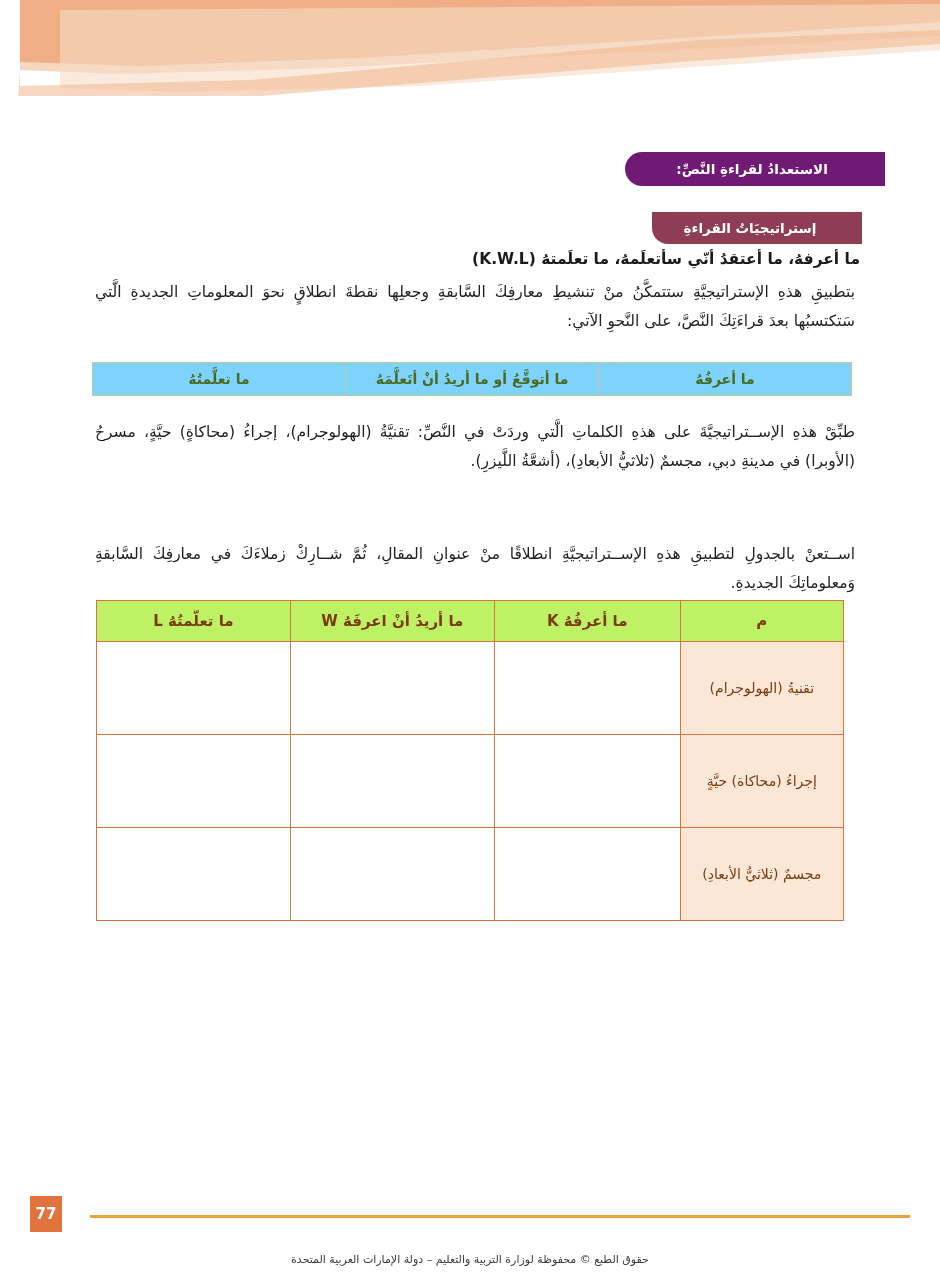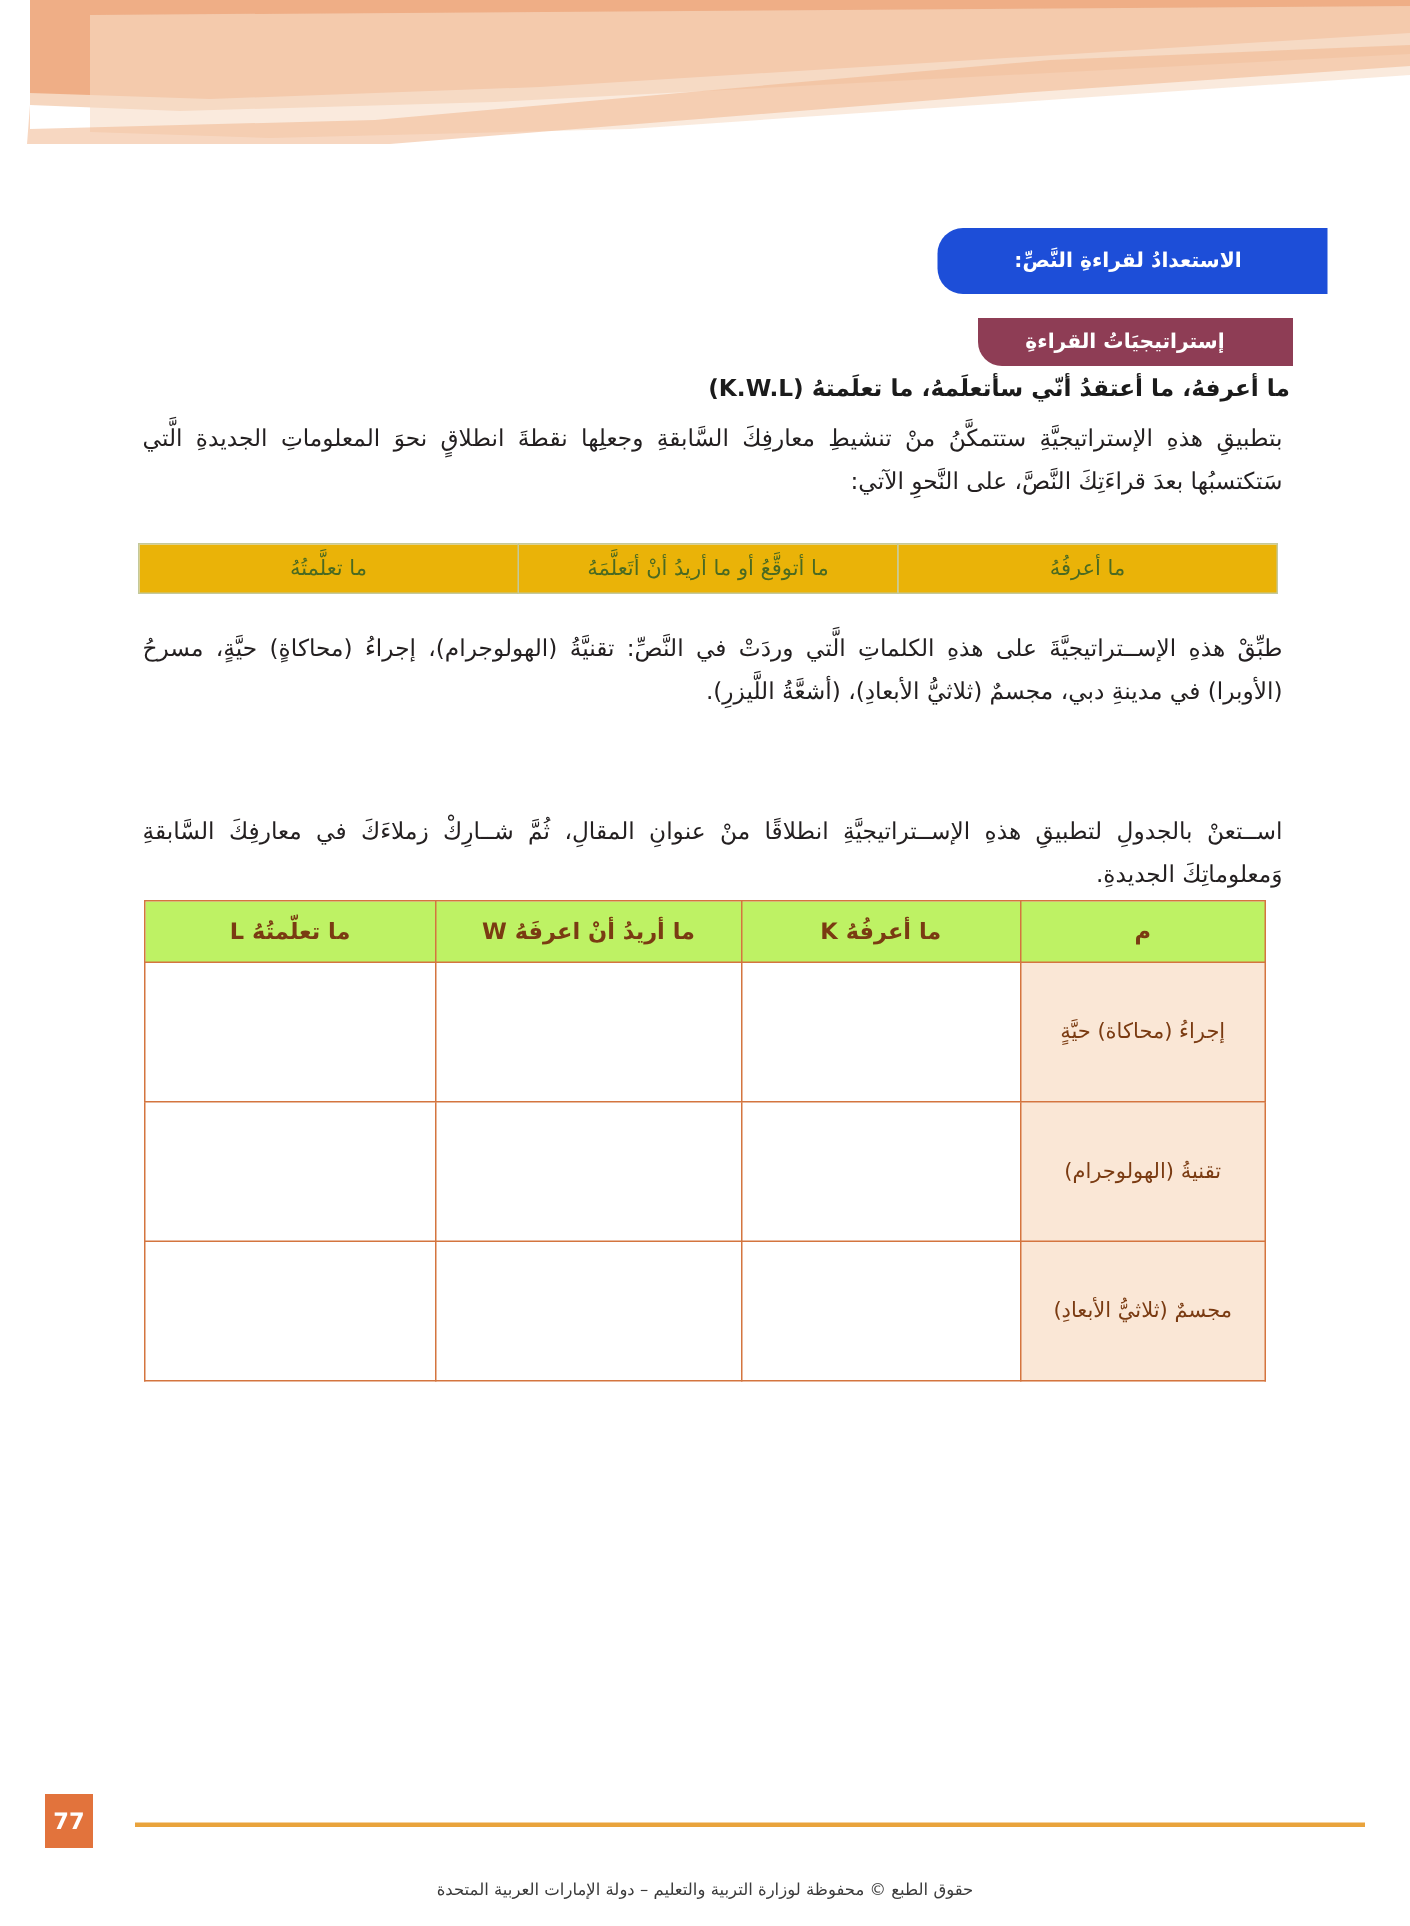--- a/index.html
+++ b/index.html
@@ -56,22 +56,22 @@
     justify-content: center;
     color: #ffffff;
     font-size: 13.5px;
     font-weight: bold;
     box-sizing: border-box;
   }
   .badge-ready {
     top: 152px;
     right: 55px;
     width: 260px;
-    height: 44px;
-    background: #1d4ed8;
+    height: 34px;
+    background: #701a75;
     border-radius: 17px 0 0 17px;
     padding-right: 16px;
     padding-left: 10px;
   }
   .badge-strategies {
     top: 212px;
     right: 78px;
     width: 210px;
     height: 32px;
     background: #8e3d55;
@@ -119,26 +119,26 @@
   .strip-table {
     position: absolute;
     top: 362px;
     right: 88px;
     width: 760px;
     border-collapse: collapse;
     table-layout: fixed;
   }
   .strip-table td {
     border: 1px solid #c4c99b;
-    background: #eab308;
+    background: #7dd3fc;
     height: 30px;
     text-align: center;
     vertical-align: middle;
     font-size: 14px;
-    font-weight: normal;
+    font-weight: bold;
     color: #4a6a22;
   }
 
   
   .kwl-table {
     position: absolute;
     top: 600px;
     right: 96px;
     width: 748px;
     border-collapse: collapse;
@@ -246,27 +246,27 @@
   <thead>
     <tr>
       <th class="col-m">م</th>
       <th class="col-k">ما أعرفُهُ K</th>
       <th class="col-w">ما أريدُ أنْ اعرفَهُ W</th>
       <th class="col-l">ما تعلّمتُهُ L</th>
     </tr>
   </thead>
   <tbody>
     <tr>
+      <td class="label-cell">تقنيةُ (الهولوجرام)</td>
+      <td class="blank-cell"></td>
+      <td class="blank-cell"></td>
+      <td class="blank-cell"></td>
+    </tr>
+    <tr>
       <td class="label-cell">إجراءُ (محاكاة) حيَّةٍ</td>
-      <td class="blank-cell"></td>
-      <td class="blank-cell"></td>
-      <td class="blank-cell"></td>
-    </tr>
-    <tr>
-      <td class="label-cell">تقنيةُ (الهولوجرام)</td>
       <td class="blank-cell"></td>
       <td class="blank-cell"></td>
       <td class="blank-cell"></td>
     </tr>
     <tr>
       <td class="label-cell">مجسمٌ (ثلاثيُّ الأبعادِ)</td>
       <td class="blank-cell"></td>
       <td class="blank-cell"></td>
       <td class="blank-cell"></td>
     </tr>

